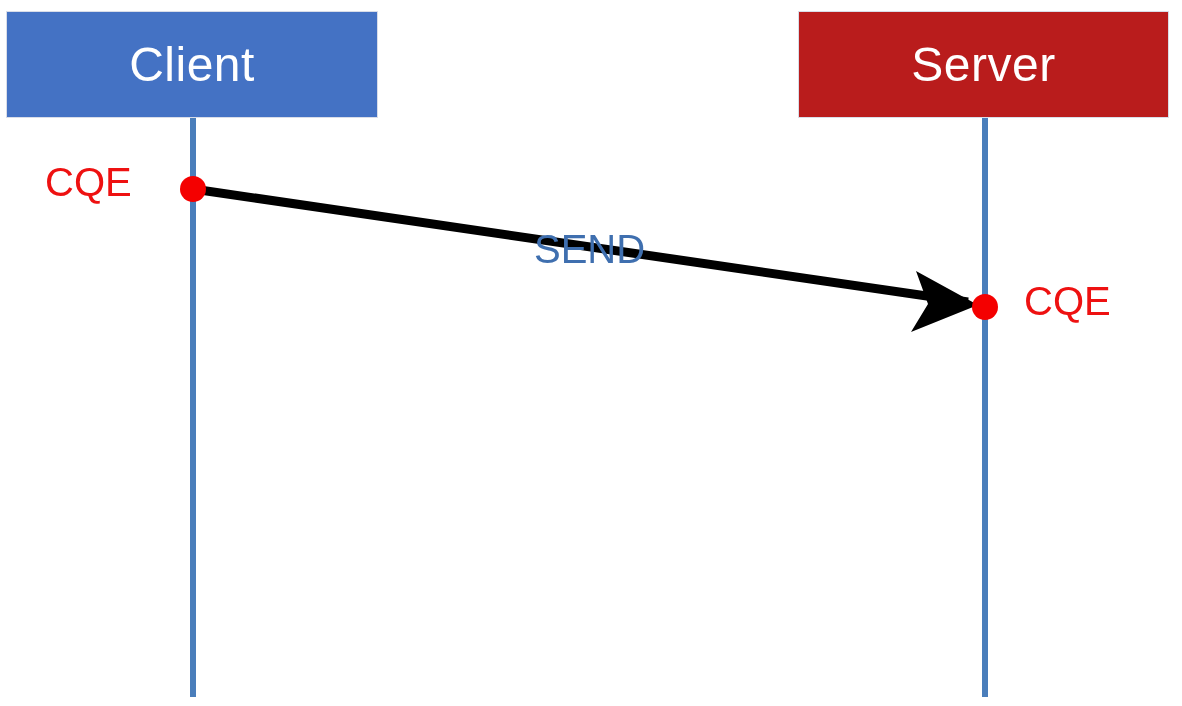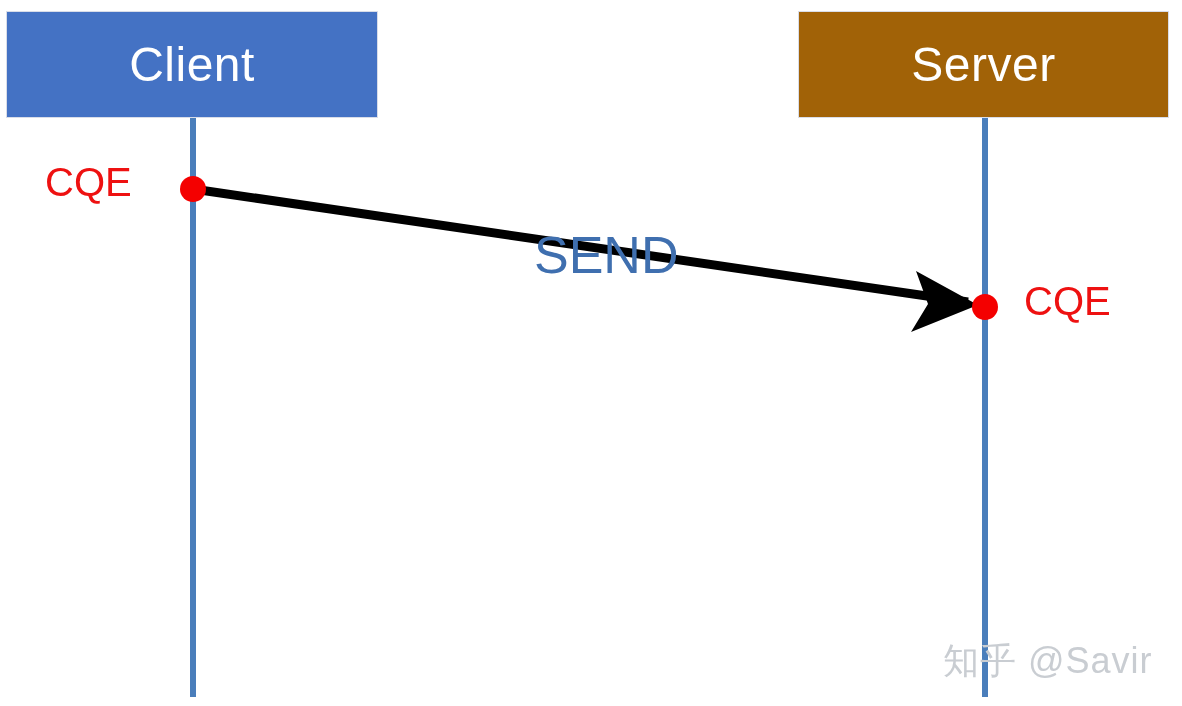--- a/index.html
+++ b/index.html
@@ -46,21 +46,21 @@
     position: absolute;
     font-family: "Liberation Sans", sans-serif;
     font-size: 40px;
     font-weight: 400;
     line-height: 1;
     white-space: nowrap;
   }
   .message-label {
     position: absolute;
     font-family: "Liberation Sans", sans-serif;
-    font-size: 52px;
+    font-size: 40px;
     font-weight: 400;
     line-height: 1;
     white-space: nowrap;
   }
   .watermark {
     position: absolute;
     font-family: "Liberation Sans", sans-serif;
     font-size: 36px;
     font-weight: 400;
     line-height: 1;
@@ -86,25 +86,24 @@
 
     <circle cx="193" cy="189" r="13" fill="#F40000"></circle>
 
     <circle cx="985" cy="307" r="13" fill="#F40000"></circle>
   </svg>
 
   <div class="participant-box" style="left:6px; top:11px; width:372px; height:107px; background:#4472C4;">
     <span class="participant-label">Client</span>
   </div>
 
-  <div class="participant-box" style="left:798px; top:11px; width:371px; height:107px; background:#a16207;">
+  <div class="participant-box" style="left:798px; top:11px; width:371px; height:107px; background:#b91c1c;">
     <span class="participant-label">Server</span>
   </div>
 
   <div class="event-label" style="left:45px; top:162px; color:#EE1111;">CQE</div>
 
   <div class="event-label" style="left:1024px; top:281px; color:#EE1111;">CQE</div>
 
   <div class="message-label" style="left:534px; top:229px; color:#3F6FAF;">SEND</div>
 
-  <div class="watermark" style="left:943px; top:643px;">知乎 @Savir</div>
 
 </div>
 
 </body></html>

